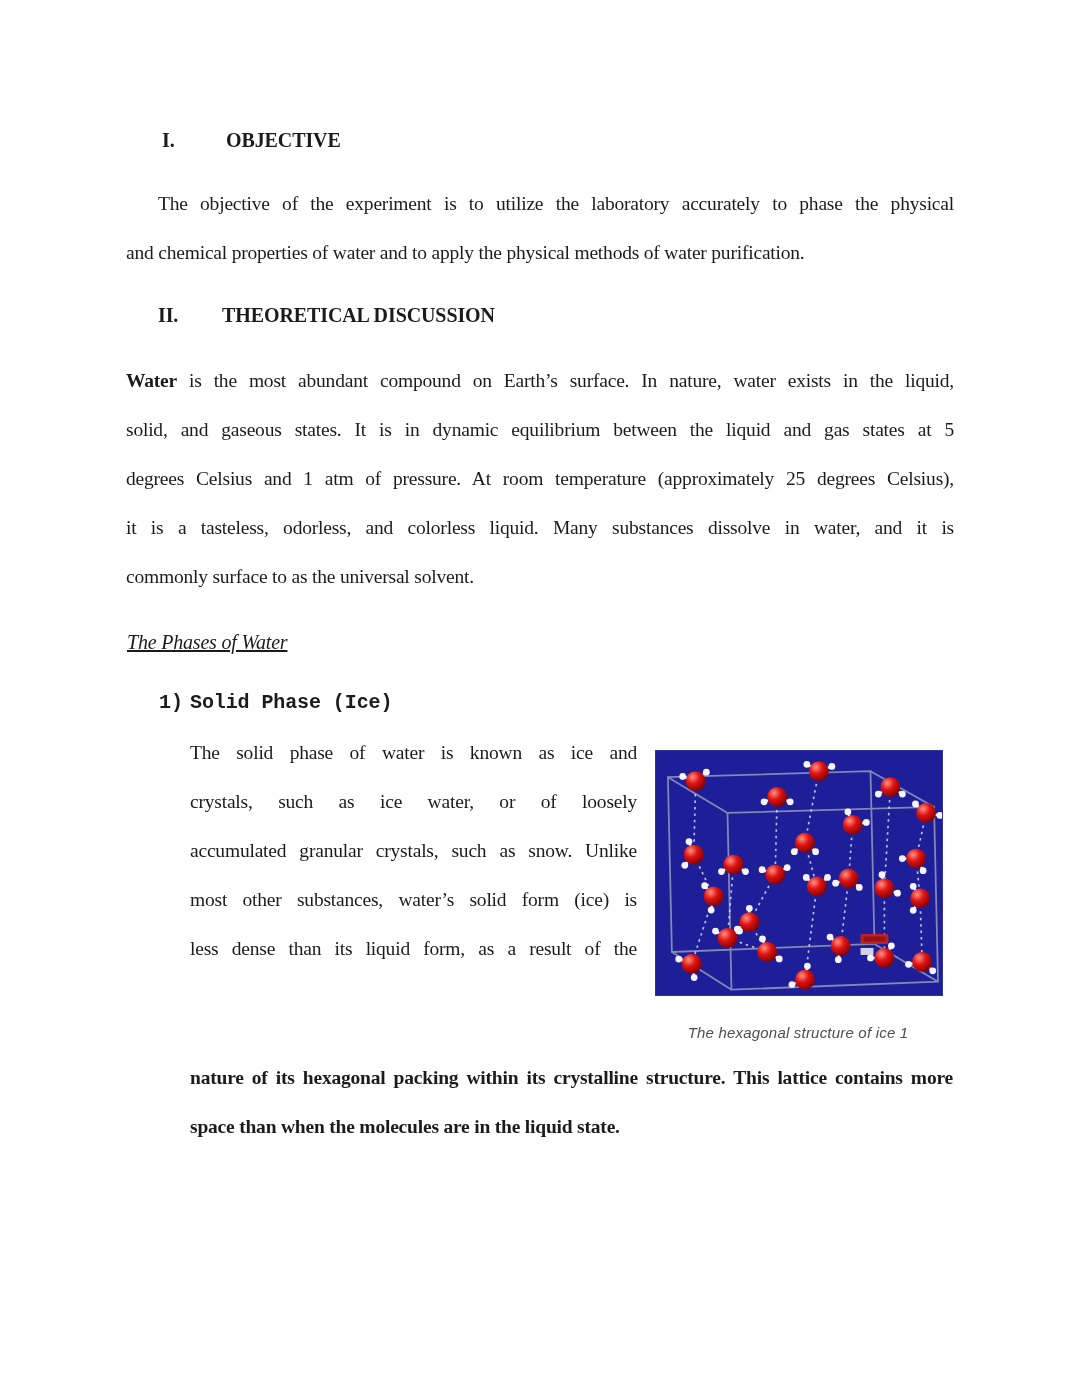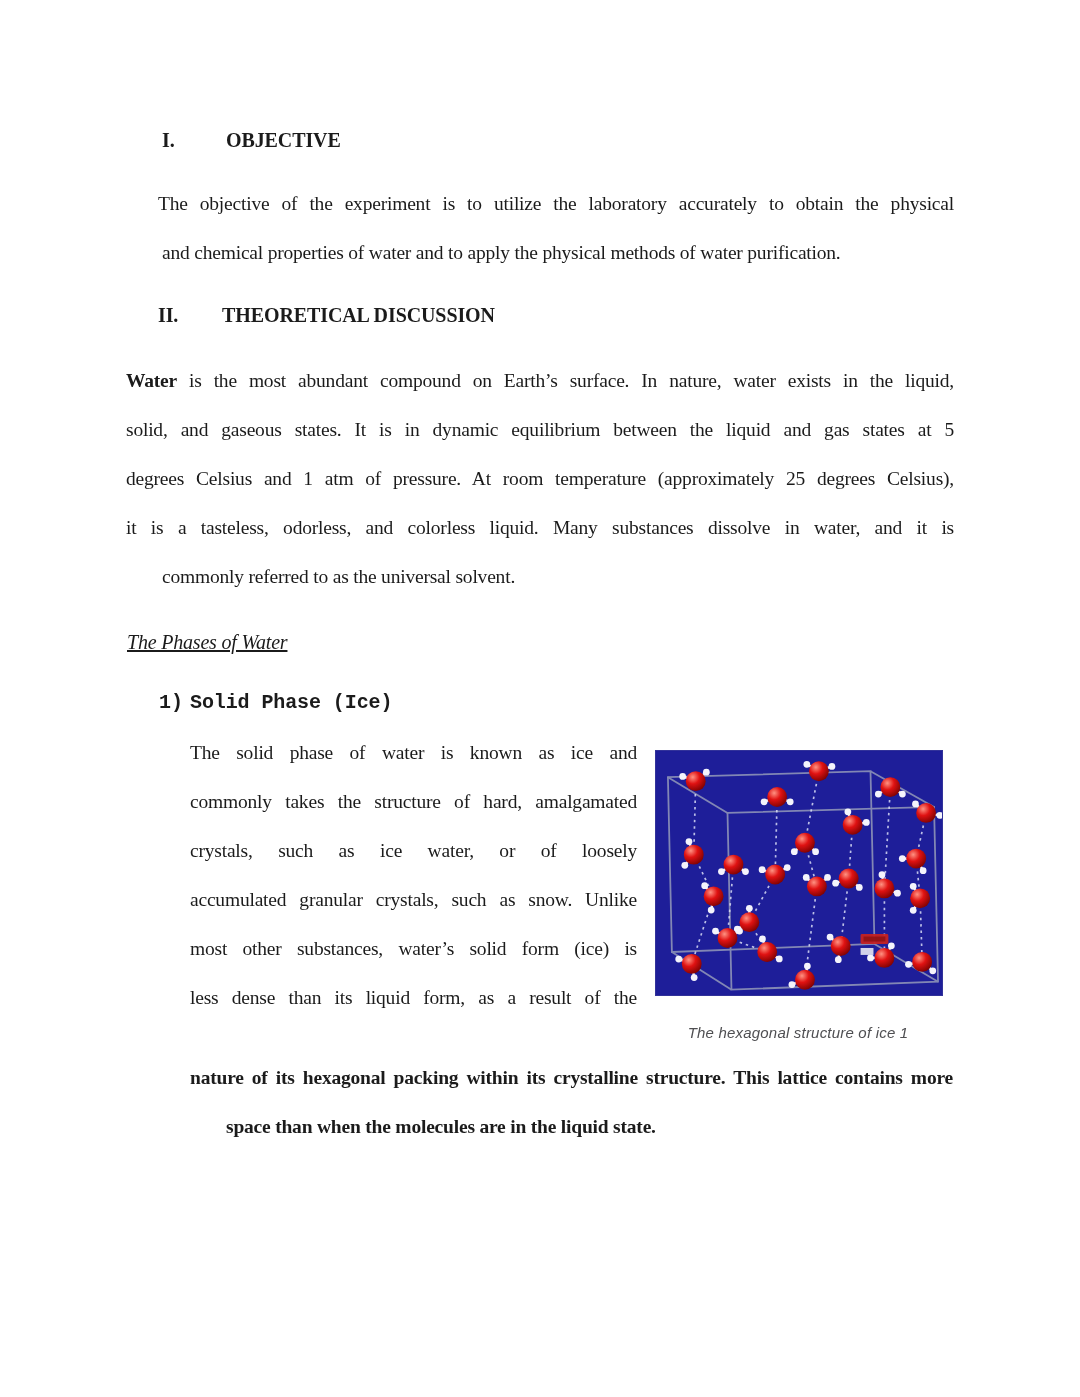--- a/index.html
+++ b/index.html
@@ -16,21 +16,21 @@
   .abs { position: absolute; }
   .line {
     height: 49px;
     line-height: 49px;
     font-size: 19.5px;
     letter-spacing: -0.2px;
     white-space: nowrap;
   }
   .block .line { white-space: normal; }
   .j  { text-align: justify; text-align-last: justify; }
-  .jl { text-align: left;    text-align-last: left; margin-left: 36px; }
+  .jl { text-align: left;    text-align-last: left; }
   .indent { padding-left: 32px; }
   .heading {
     height: 49px;
     line-height: 49px;
     font-size: 20px;
     font-weight: bold;
     letter-spacing: -0.1px;
   }
   .heading .num   { display: inline-block; width: 64px; }
   .listhead .num  { display: inline-block; width: 31px; }
@@ -63,45 +63,44 @@
 </head>
 <body>
 
 <div class="page">
 
   <div class="abs heading" style="left:162px; top:116px; width:700px;">
     <span class="num">I.</span><span>OBJECTIVE</span>
   </div>
 
   <div class="abs block" style="left:126px; top:179px; width:828px;">
-    <div class="line j indent">The objective of the experiment is to utilize the laboratory accurately to obtain the physical</div>
+    <div class="line j indent">The objective of the experiment is to utilize the laboratory accurately to phase the physical</div>
     <div class="line jl">and chemical properties of water and to apply the physical methods of water purification.</div>
   </div>
 
   <div class="abs heading" style="left:158px; top:291px; width:700px;">
     <span class="num">II.</span><span>THEORETICAL DISCUSSION</span>
   </div>
 
   <div class="abs block" style="left:126px; top:356px; width:828px;">
     <div class="line j"><b>Water</b><span> is the most abundant compound on Earth’s surface. In nature, water exists in the liquid,</span></div>
     <div class="line j">solid, and gaseous states. It is in dynamic equilibrium between the liquid and gas states at 5</div>
     <div class="line j">degrees Celsius and 1 atm of pressure. At room temperature (approximately 25 degrees Celsius),</div>
     <div class="line j">it is a tasteless, odorless, and colorless liquid. Many substances dissolve in water, and it is</div>
-    <div class="line jl">commonly referred to as the universal solvent.</div>
+    <div class="line jl">commonly surface to as the universal solvent.</div>
   </div>
 
   <div class="abs phases-heading" style="left:127px; top:618px;">The Phases of Water</div>
 
   <div class="abs heading listhead" style="left:159px; top:678px; width:600px;font-family:Liberation Mono, monospace;">
     <span class="num">1)</span><span>Solid Phase (Ice)</span>
   </div>
 
   <div class="abs block" style="left:190px; top:728px; width:447px;">
     <div class="line j">The solid phase of water is known as ice and</div>
-    <div class="line j">commonly takes the structure of hard, amalgamated</div>
     <div class="line j">crystals, such as ice water, or of loosely</div>
     <div class="line j">accumulated granular crystals, such as snow. Unlike</div>
     <div class="line j">most other substances, water’s solid form (ice) is</div>
     <div class="line j">less dense than its liquid form, as a result of the</div>
   </div>
 
   <div class="abs block" style="left:190px; top:1053px; width:763px;font-weight:bold;">
     <div class="line j">nature of its hexagonal packing within its crystalline structure. This lattice contains more</div>
     <div class="line jl">space than when the molecules are in the liquid state.</div>
   </div>

